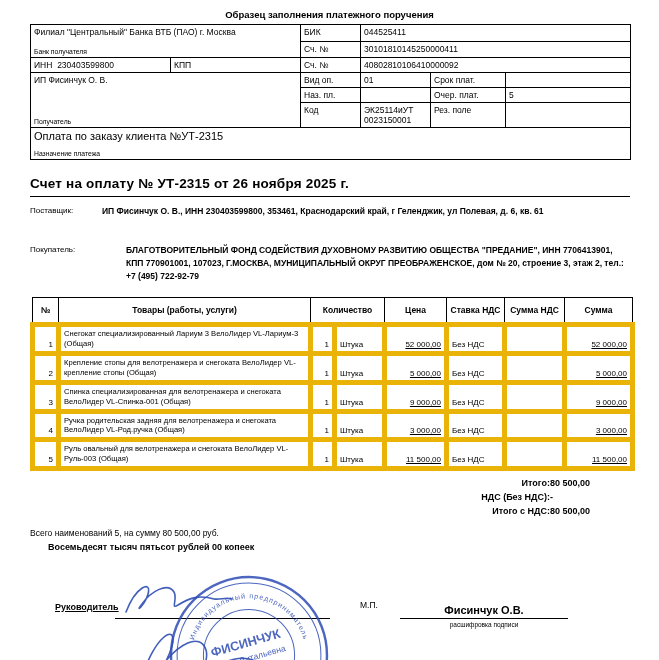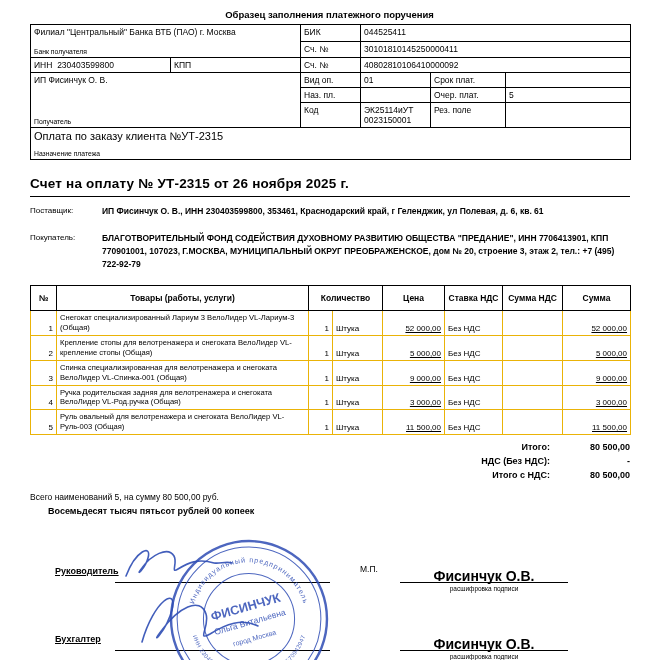--- a/index.html
+++ b/index.html
@@ -24,43 +24,43 @@
   .purpose-cell { height:32px; }
   .purpose-text { font-size:11px; }
   .purpose-cap { font-size:6.8px; margin-top:8px; }
 
   .inv-title { margin:16px 0 0 30px; font-size:13.5px; font-weight:700; letter-spacing:.2px; }
   .rule { margin:5px 29px 8px 30px; border-top:1.5px solid #000; height:0; }
 
   .party { display:flex; margin:6px 29px 0 30px; }
   .party .plabel { width:72px; flex:none; font-size:8px; padding-top:1px; }
   .party .pvalue { font-weight:700; font-size:8.5px; line-height:1.5; }
-  .party.buyer { margin-top:14px; }
+  .party.buyer { margin-top:26px;gap:24px; }
 
   table.items { border-collapse:collapse; table-layout:fixed; width:600px; margin:15px 0 0 30px; font-size:8px; }
   table.items th { border:1px solid #000; font-weight:700; font-size:8.5px; padding:7px 2px; text-align:center; vertical-align:middle; }
-  table.items td { border:1px solid #eab308; padding:2px 3px; }
+  table.items td { border:5px solid #eab308; padding:2px 3px; }
   td.c-num  { text-align:right; vertical-align:bottom; }
   td.c-name { font-size:7.6px; line-height:1.3; vertical-align:top; }
   td.c-qty  { text-align:right; vertical-align:bottom; }
   td.c-unit { text-align:left; vertical-align:bottom; }
   td.c-price,td.c-sum { text-align:right; vertical-align:bottom;text-decoration:underline; }
   td.c-vat  { text-align:left; vertical-align:bottom; }
 
   .totals { width:600px; margin-left:30px; margin-top:6px; }
   .trow { display:flex; justify-content:flex-end; font-weight:700; font-size:9px; line-height:1.55; }
-  .trow .tval { width:80px; text-align:right; }
+  .trow .tval { width:80px; }
 
   .summary { margin:9px 0 0 30px; font-size:8.5px; }
   .words   { margin:4px 0 0 48px; font-size:9px; font-weight:700; }
 
   .sig-section { position:relative; height:160px; margin-top:20px; }
   .sig-label { position:absolute; font-weight:700; font-size:9px;text-decoration:underline; }
   .sig-line  { position:absolute; border-bottom:1px solid #000; height:0; }
-  .sig-name  { position:absolute; font-weight:700; font-size:14px; text-align:center; }
+  .sig-name  { position:absolute; font-weight:700; font-size:11px; text-align:center; }
   .sig-cap   { position:absolute; font-size:6.5px; text-align:center; }
   .mp        { position:absolute; font-size:8.5px; }
 
   .stamp { position:absolute; left:168px; top:2px; width:162px; height:162px; opacity:.85; z-index:1; }
   .signature-svg { position:absolute; z-index:2; }
 </style>
 </head>
 <body>
 
 <div class="page">

